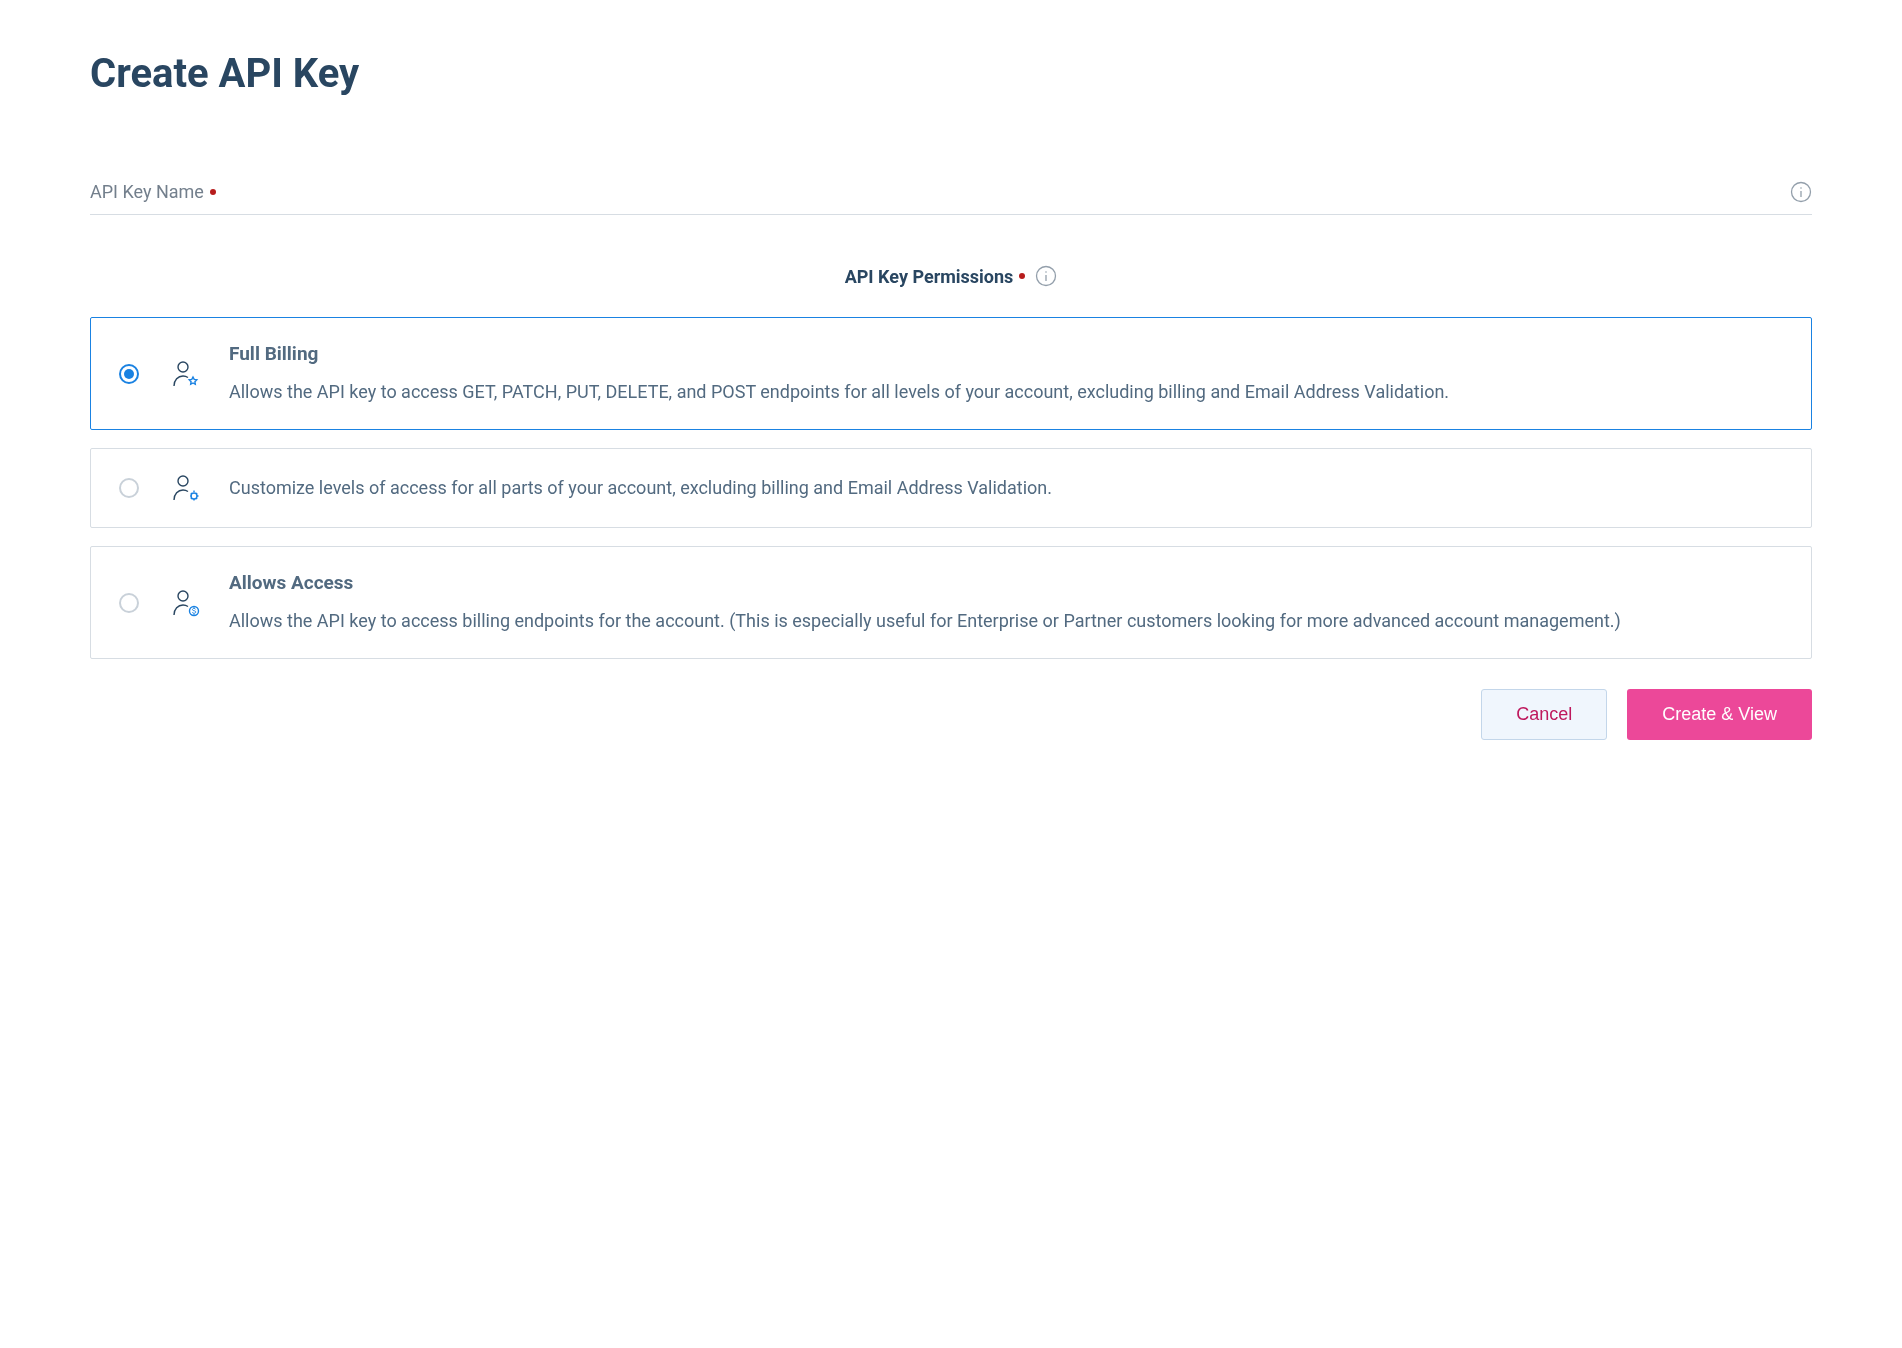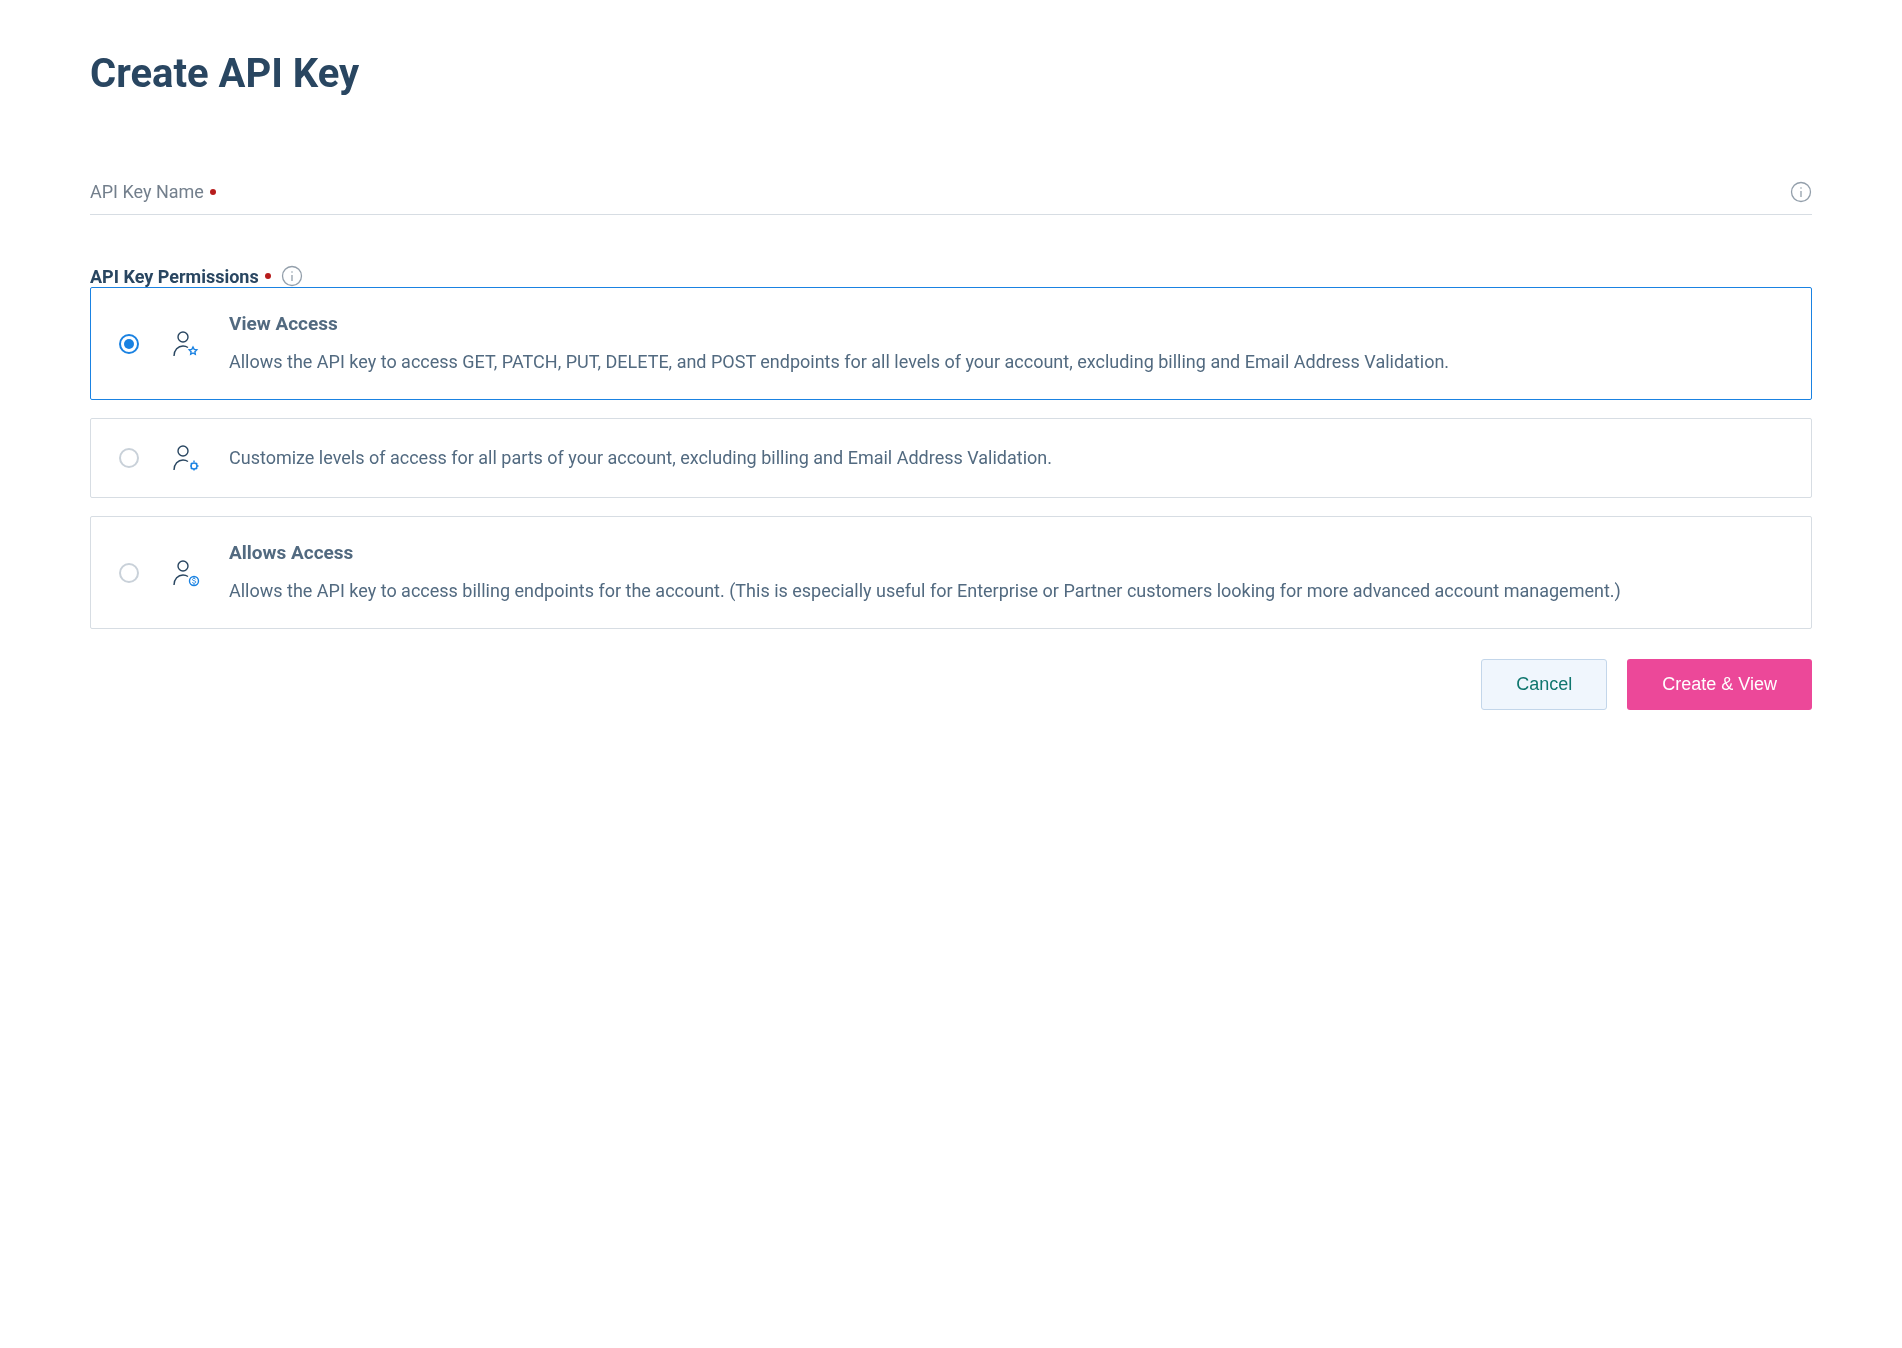--- a/index.html
+++ b/index.html
@@ -49,20 +49,22 @@
     width: 22px;
     height: 22px;
     flex: 0 0 auto;
     color: #939fab;
     cursor: pointer;
   }
   .info-icon svg { display: block; }
   .section-label-row {
     display: flex;
     align-items: center;
+    margin-bottom: 30px;
+    justify-content: center;
   }
   .section-label {
     font-size: 18px;
     font-weight: 700;
     color: #294661;
   }
   .section-label-row .info-icon { margin-left: 10px; }
   .option-card {
     border: 1px solid #d7dde3;
     border-radius: 2px;
@@ -127,21 +129,21 @@
   }
   .btn {
     font-size: 18px;
     padding: 14px 34px;
     border-radius: 3px;
     cursor: pointer;
     border: 1px solid transparent;
   }
   .btn-secondary {
     background: #f0f6fd;
-    color: #0f766e;
+    color: #be185d;
     border-color: #c3d6ea;
   }
   .btn-primary {
     background: #ec4899;
     color: #ffffff;
   }
 </style>
 </head>
 <body>
 
@@ -175,21 +177,21 @@
 <div class="option-card selected">
   <span class="radio"></span>
   <span class="option-icon">
     <svg viewBox="0 0 30 30" fill="none" stroke="currentColor" stroke-width="1.4">
       <circle cx="12" cy="8" r="5"></circle>
       <path d="M3 27c0-6 4-10 9-10 2 0 3.5.5 5 1.5"></path>
       <path d="M22 18l1.2 2.4 2.6.4-1.9 1.9.4 2.6L22 24l-2.3 1.3.4-2.6-1.9-1.9 2.6-.4z" stroke="#1a82e2"></path>
     </svg>
   </span>
   <div class="option-text">
-    <div class="option-title">View Access</div>
+    <div class="option-title">Full Billing</div>
     <div class="option-desc">Allows the API key to access GET, PATCH, PUT, DELETE, and POST endpoints for all levels of your account, excluding billing and Email Address Validation.</div>
   </div>
 </div>
 
 <div class="option-card">
   <span class="radio"></span>
   <span class="option-icon">
     <svg viewBox="0 0 30 30" fill="none" stroke="currentColor" stroke-width="1.4">
       <circle cx="12" cy="8" r="5"></circle>
       <path d="M3 27c0-6 4-10 9-10 2 0 3.5.5 5 1.5"></path>

